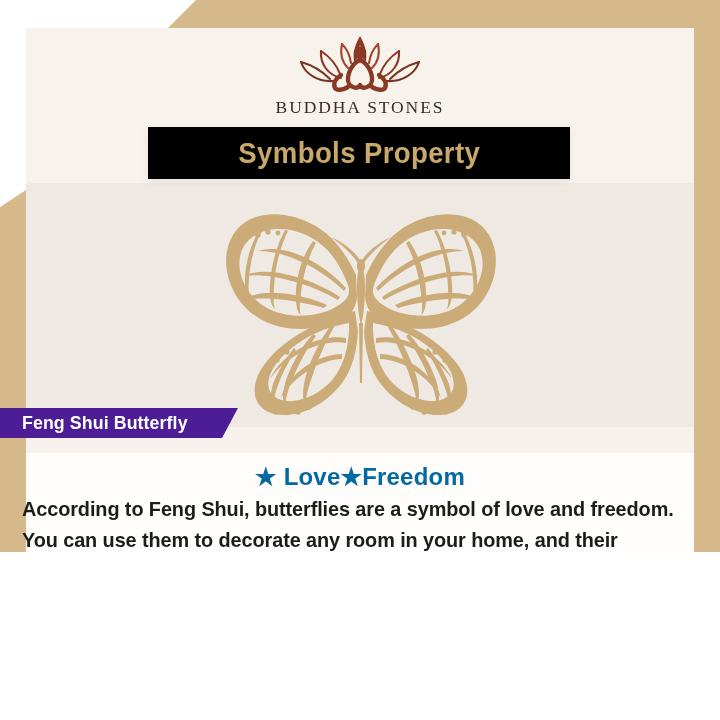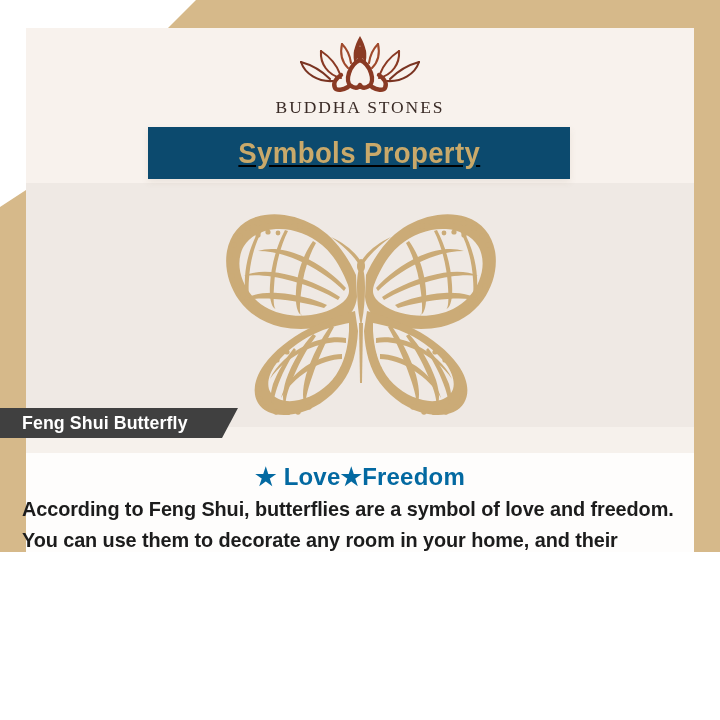--- a/index.html
+++ b/index.html
@@ -103,21 +103,21 @@
     letter-spacing: 1.9px;
     color: #3a2b26;
     font-weight: 400;
   }
 
   
   .title-banner {
     position: absolute;
     left: 148px; top: 127px;
     width: 422px; height: 52px;
-    background: #0c4a6e;
+    background: #000000;
     box-shadow: 0 3px 7px rgba(120, 95, 70, 0.10);
     display: flex;
     align-items: center;
     justify-content: center;
     text-decoration: underline;
   }
   .title-banner-text {
     font-family: "Liberation Sans Narrow", "Liberation Sans", sans-serif;
     font-weight: bold;
     font-size: 29px;
@@ -132,21 +132,21 @@
     left: 196px; top: 203px;
     width: 330px; height: 212px;
   }
   .butterfly-wrap svg { display: block; width: 100%; height: 100%; }
 
   
   .tag {
     position: absolute;
     left: 0px; top: 408px;
     width: 238px; height: 30px;
-    background: #404040;
+    background: #4c1d95;
     -webkit-clip-path: polygon(0 0, 238px 0, 222px 30px, 0 30px);
     clip-path: polygon(0 0, 238px 0, 222px 30px, 0 30px);
     display: flex;
     align-items: center;
   }
   .tag-text {
     margin-left: 22px;
     font-family: "Liberation Sans Narrow", "Liberation Sans", sans-serif;
     font-weight: bold;
     font-size: 18.5px;

